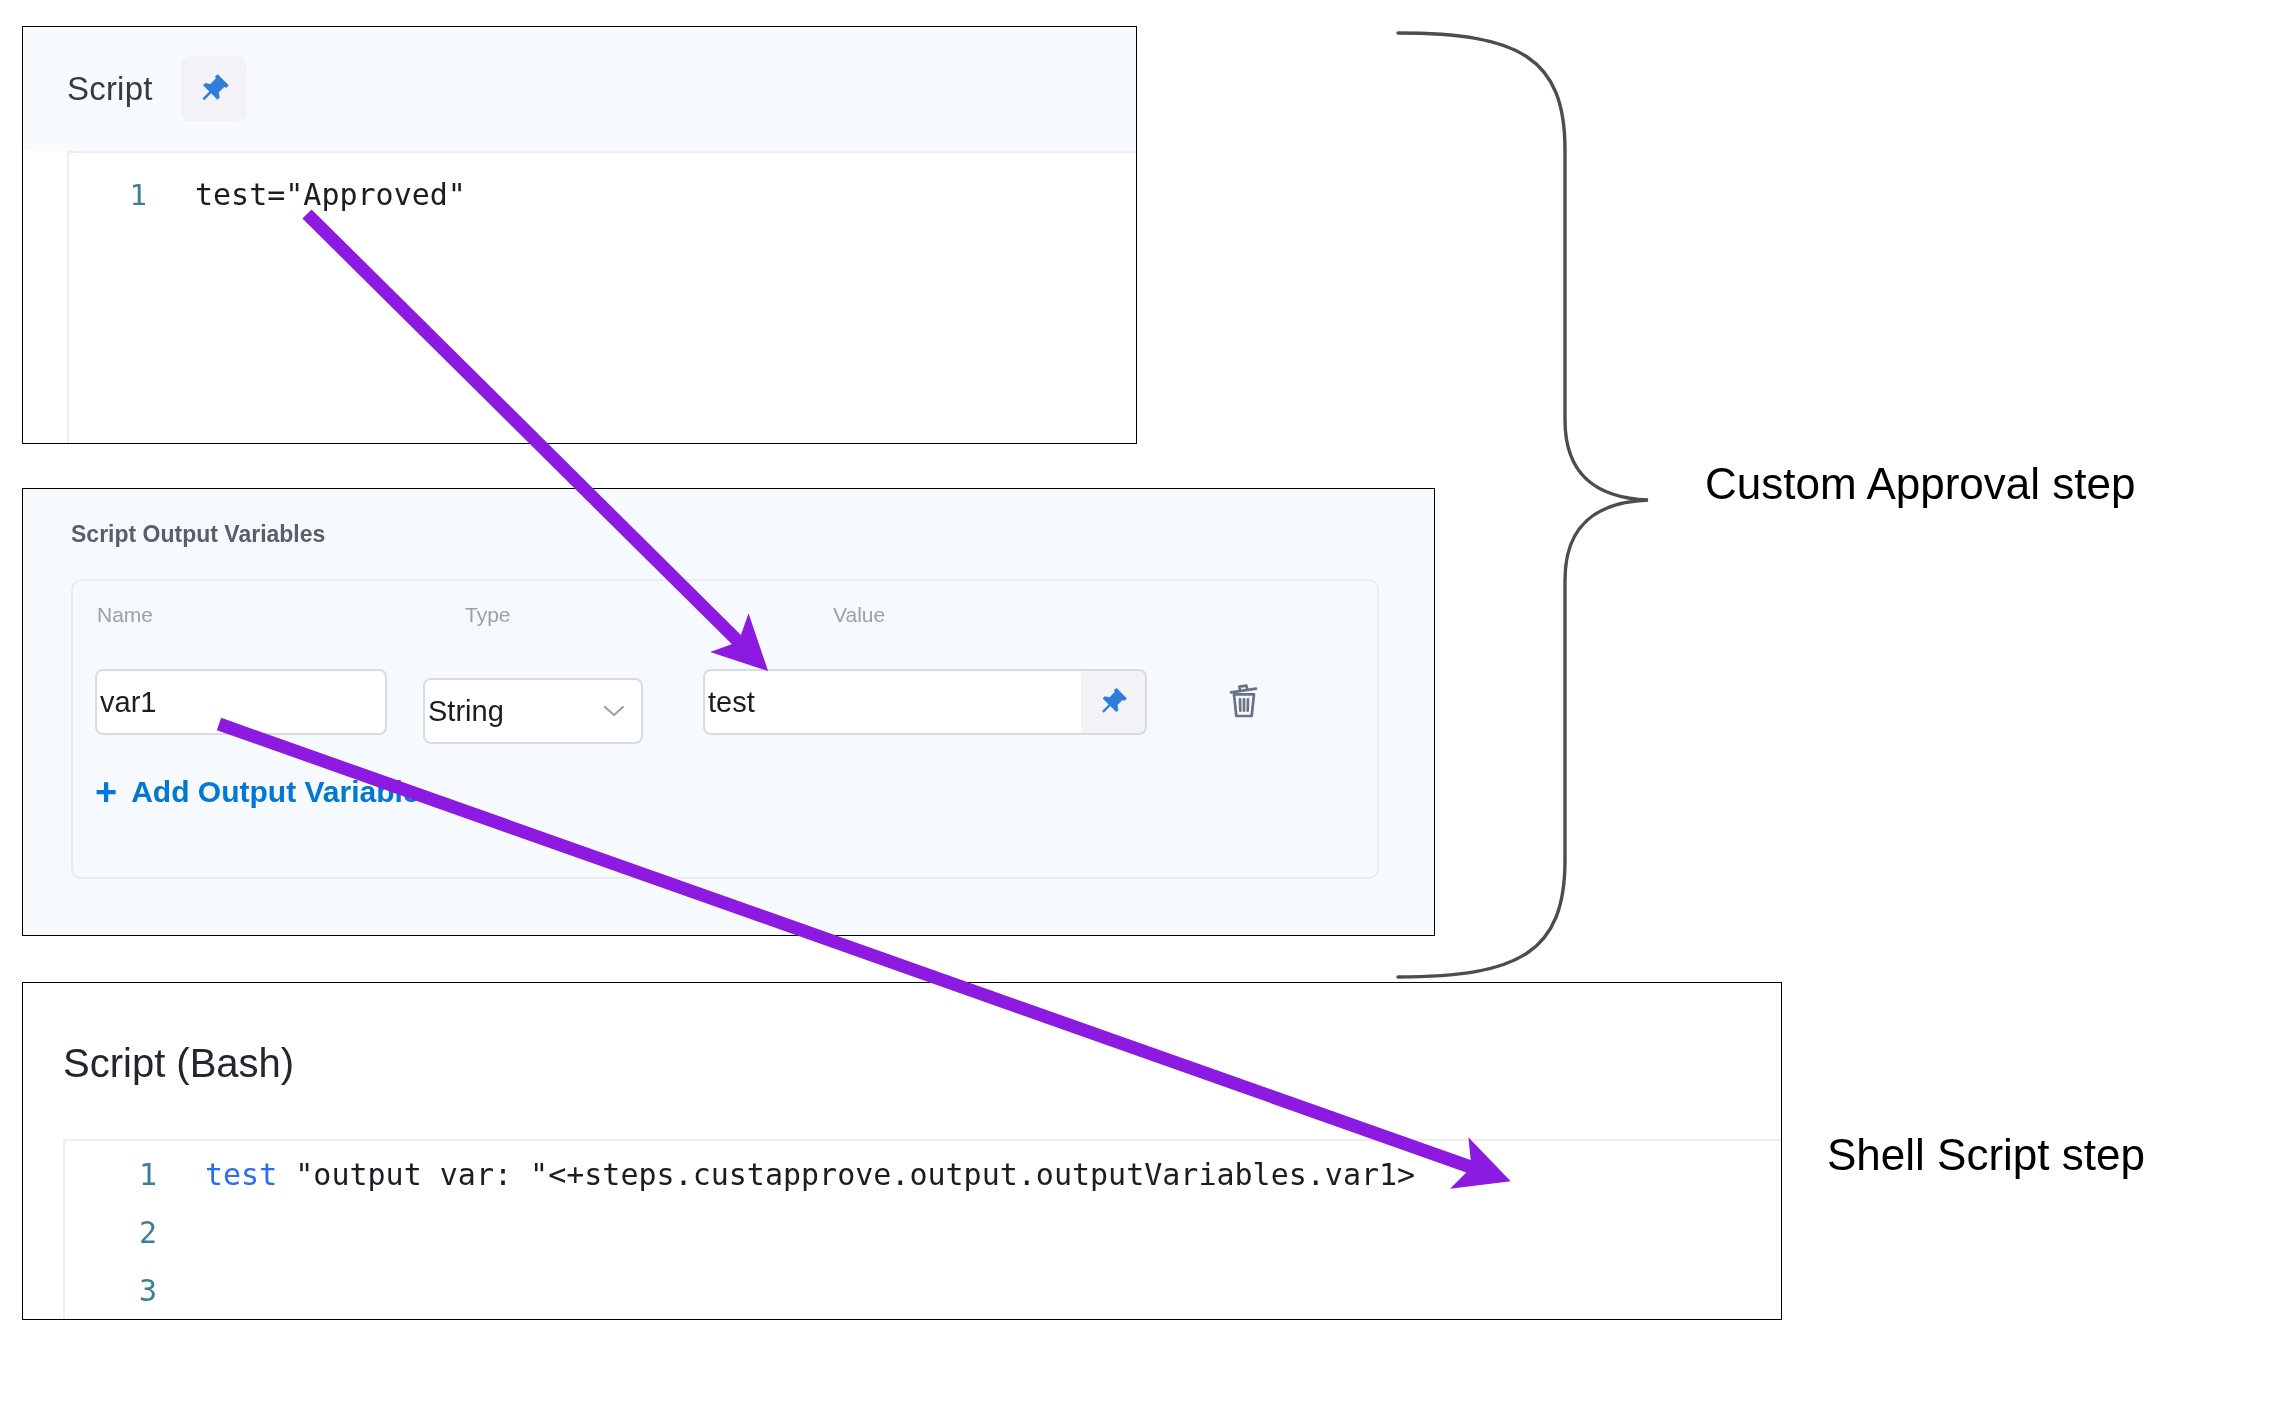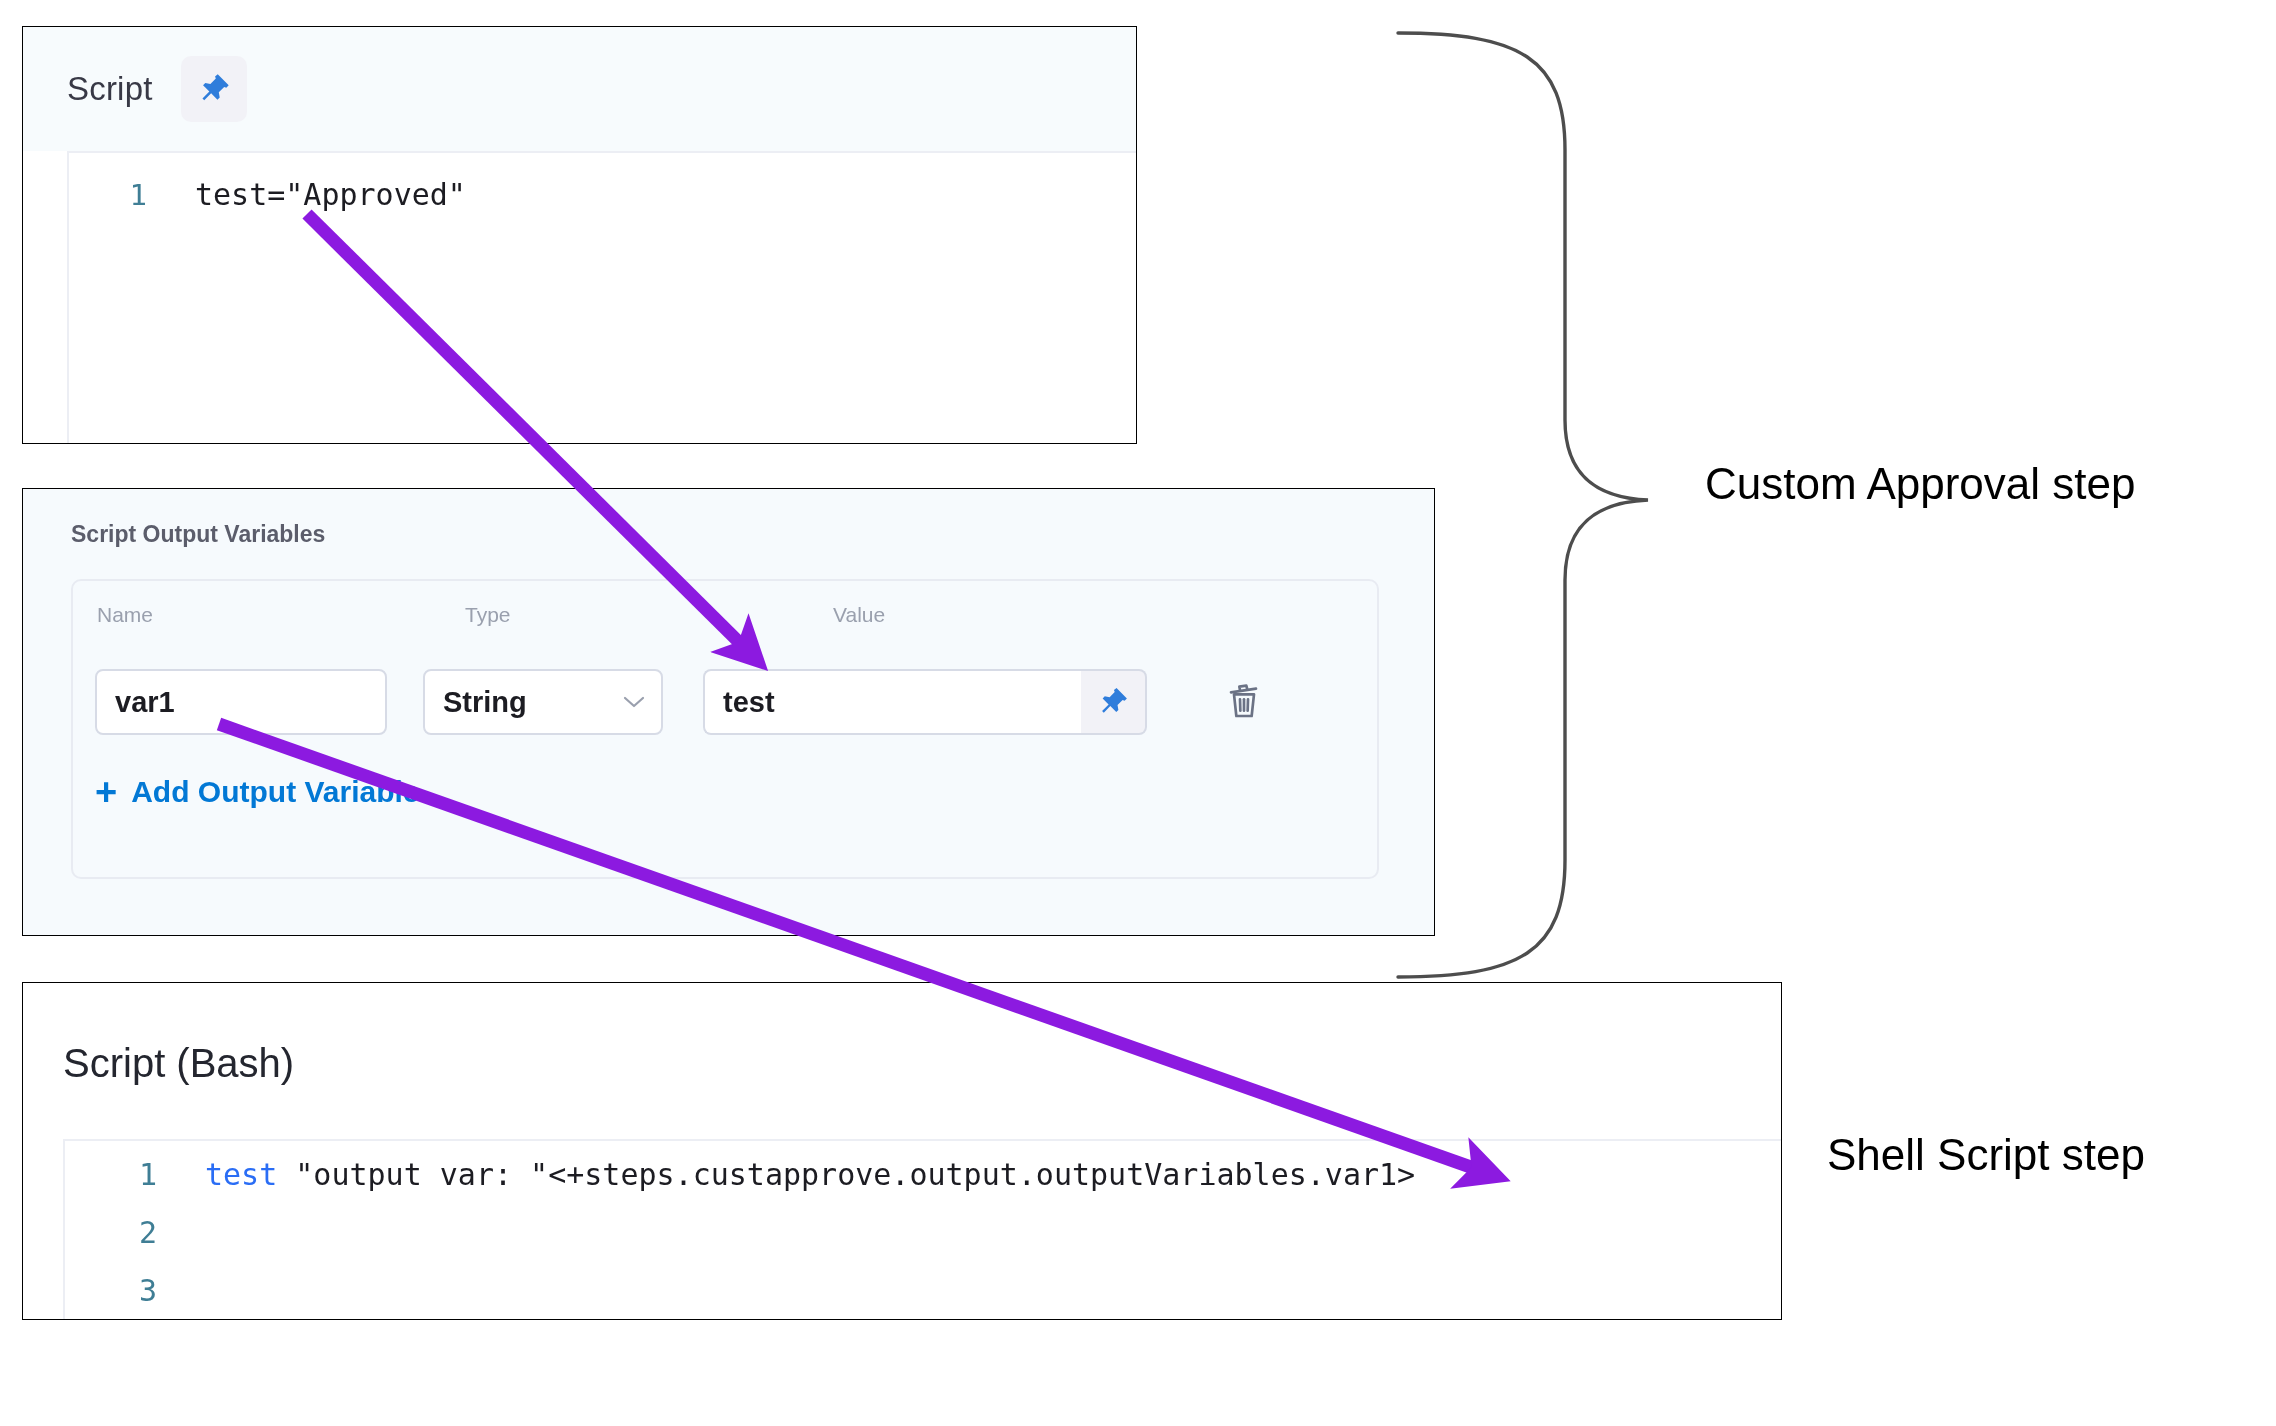--- a/index.html
+++ b/index.html
@@ -150,27 +150,26 @@
   }
   .fld {
     position: absolute;
     box-sizing: border-box;
     height: 66px;
     background: #ffffff;
     border: 2px solid #d7dbe6;
     border-radius: 8px;
     display: flex;
     align-items: center;
-    padding-left: 18px;
+    padding-left: 3px;
     font-size: 29px;
     color: #1c1c22;
-    font-weight: bold;
   }
   #fld-name  { left: 22px;  width: 292px; }
-  #fld-type  { left: 350px; width: 240px; padding-right: 14px; }
+  #fld-type  { left: 350px; width: 220px; padding-right: 14px; margin-top: 9px; }
   #fld-value { left: 630px; width: 380px; border-right: none;
                border-top-right-radius:0; border-bottom-right-radius:0; }
   .sel-caret {
     margin-left: auto;
     color: #9aa0ae;
     font-size: 24px;
     line-height: 1;
   }
   .value-pin {
     position: absolute;

